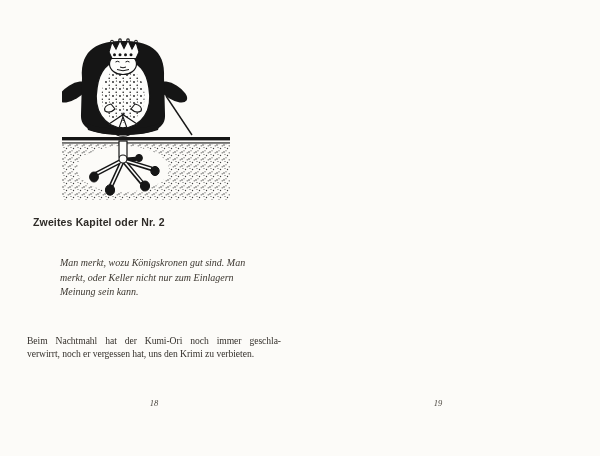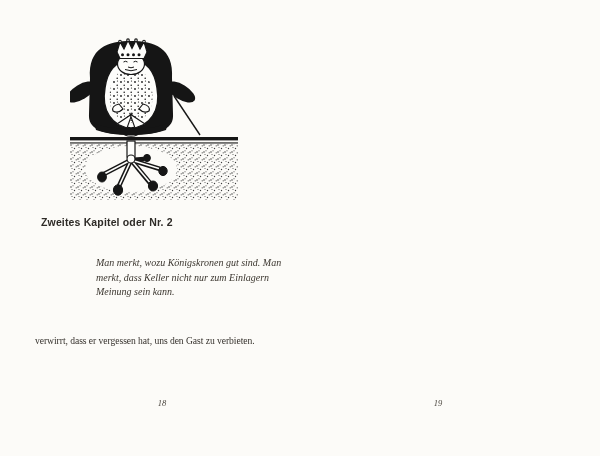--- a/index.html
+++ b/index.html
@@ -5,36 +5,36 @@
   html, body { margin: 0; padding: 0; }
   body {
     width: 600px; height: 456px;
     background: #fcfbf8;
     font-family: "Liberation Serif", "DejaVu Serif", serif;
     color: #35312c;
     overflow: hidden;
   }
   .spread { position: relative; width: 600px; height: 456px; }
   .page { position: absolute; top: 0; bottom: 0; }
-  .page-left  { left: 8px;   width: 300px; padding-left: 16px; }
+  .page-left  { left: 0;   width: 300px; padding-left: 16px; }
   .page-right { left: 283px; width: 300px; }
 
   .illustration { position: absolute; left: 62px; top: 38px; width: 168px; height: 164px; }
 
   .chapter-heading {
     position: absolute; left: 33px; top: 215px; width: 250px;
     font-family: "Liberation Sans", "DejaVu Sans", sans-serif;
     font-weight: 700; font-size: 10.5px; letter-spacing: 0.15px;
     color: #2e2b27;
   }
   .heading-line { line-height: 14px; }
 
   .quote {
     position: absolute; left: 60px; top: 256px; width: 230px;
-    font-style: italic; font-size: 10px; color: #3b362f; margin-left: 28px;
+    font-style: italic; font-size: 10px; color: #3b362f;
   }
   .quote-line { line-height: 14.6px; }
 
   .body-text-left {
     position: absolute; left: 27px; top: 334px; width: 254px;
     font-size: 9.6px;
   }
   .text-line {
     line-height: 13.45px;
     letter-spacing: -0.05px;
@@ -150,26 +150,27 @@
         </g>
       </svg>
     </div>
 
     <div class="chapter-heading">
         <div class="heading-line">Zweites Kapitel oder Nr. 2</div>
       </div>
 
     <div class="quote">
         <div class="quote-line">Man merkt, wozu Königskronen gut sind. Man</div>
-        <div class="quote-line">merkt, dass Keller nicht nur zum Einlagern</div>
+        <div class="quote-line">merkt, oder Keller nicht nur zum Einlagern</div>
         <div class="quote-line last-line">Meinung sein kann.</div>
       </div>
 
     <div class="body-text-left">
-        <div class="text-line last-line">verwirrt, dass er vergessen hat, uns den Gast zu verbieten.</div>
+        <div class="text-line">Beim Nachtmahl hat der Kumi-Ori noch immer geschla-</div>
+        <div class="text-line last-line">verwirrt, noch er vergessen hat, uns den Krimi zu verbieten.</div>
       </div>
 
     <div class="page-number">18</div>
   </div>
 
   <div class="page page-right">
 
     <div class="page-number">19</div>
   </div>
 

